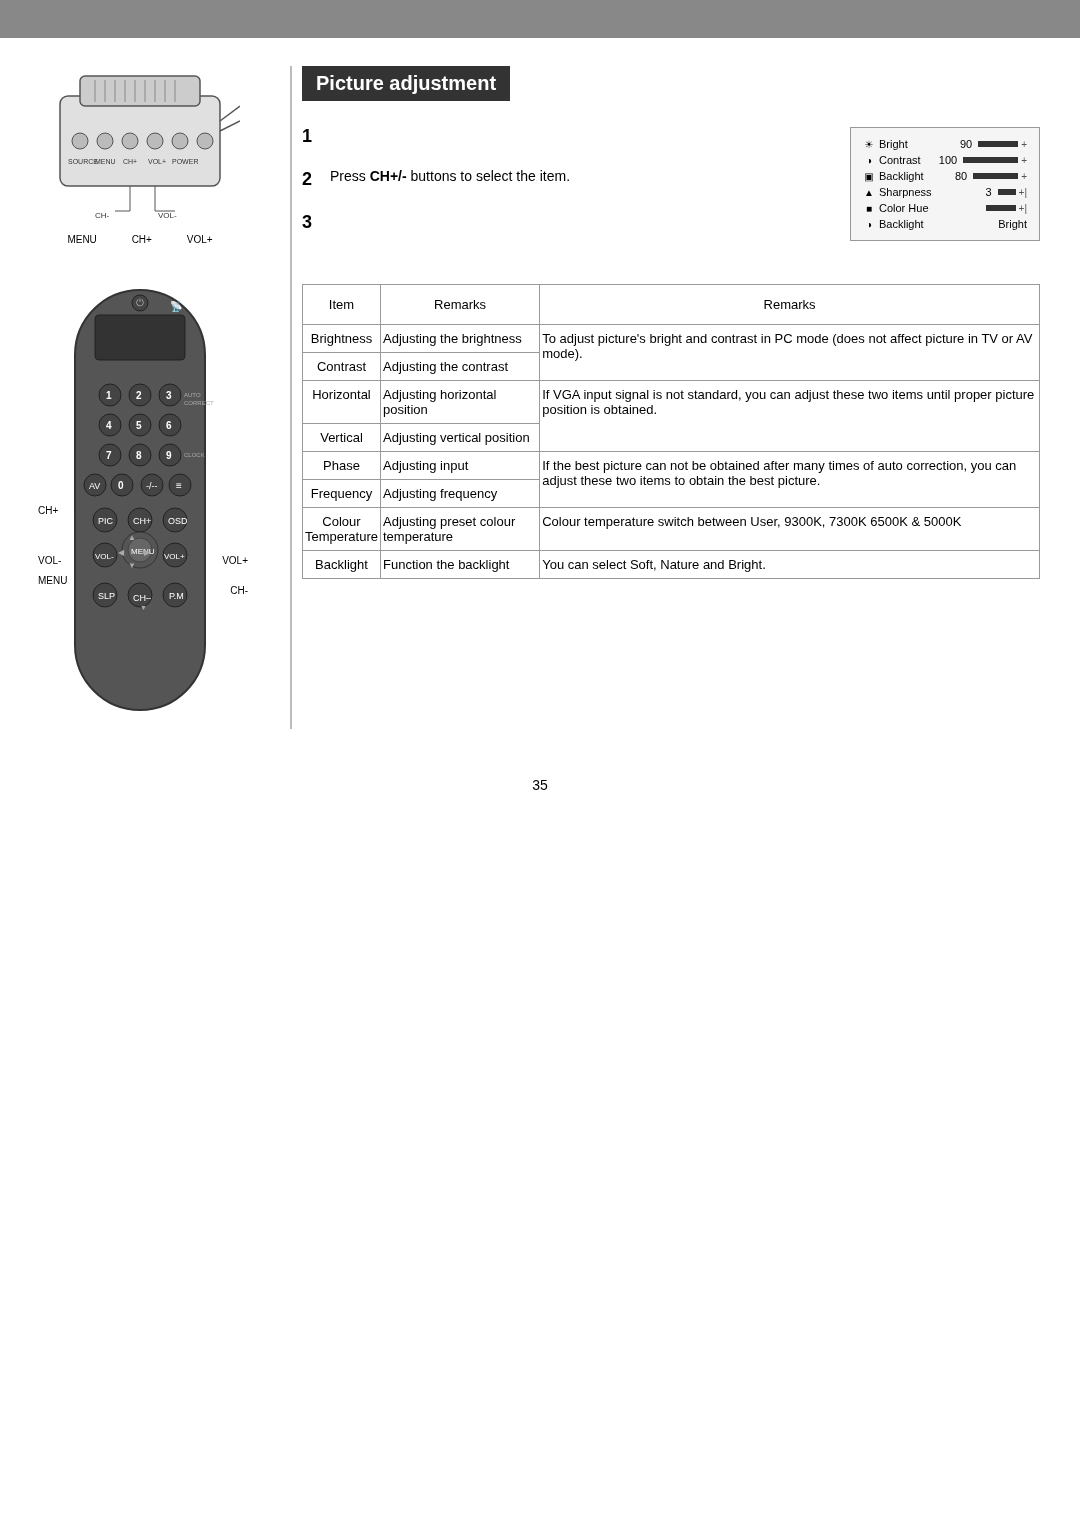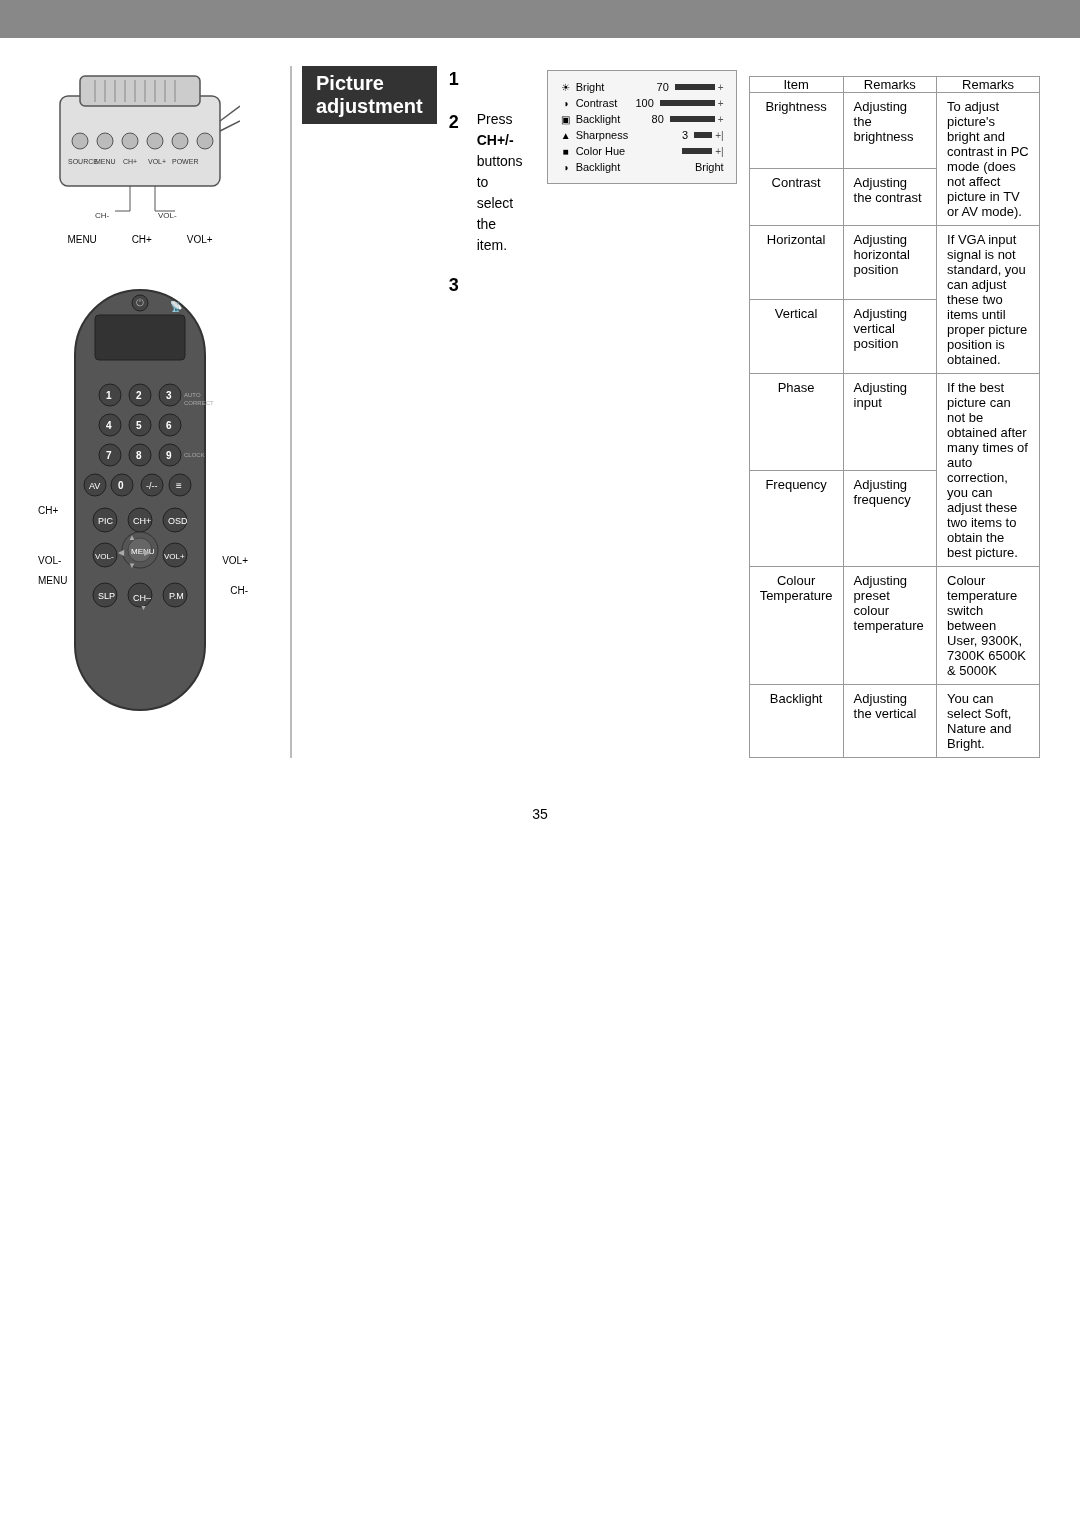--- a/index.html
+++ b/index.html
@@ -26,21 +26,21 @@
       display: flex;
       flex-direction: column;
       align-items: flex-start;
       gap: 30px;
     }
 
     
     .right-column {
       flex: 1;
       display: flex;
-      flex-direction: row;
+      flex-direction: column;
       gap: 12px;
     }
 
     
     .section-title {
       background: #333;
       color: #fff;
       font-size: 20px;
       font-weight: bold;
       padding: 6px 14px;
@@ -132,29 +132,29 @@
     
     .info-table {
       width: 100%;
       border-collapse: collapse;
       font-size: 13px;
       margin-top: 10px;
     }
 
     .info-table th {
       border: 1px solid #999;
-      padding: 0 10px;
+      padding: 12px 10px;
       background: #fff;
       font-weight: normal;
       text-align: center;
     }
 
     .info-table td {
       border: 1px solid #999;
-      padding: 6px 10px;
+      padding: 6px 2px;
       vertical-align: top;
     }
 
     .info-table tr td:first-child {
       text-align: center;
       white-space: nowrap;
     }
 
     
     .device-top {
@@ -361,21 +361,21 @@
           <span class="step-num">3</span>
         </div>
 
       </div>
 
       <div class="osd-box">
 
         <div class="osd-row">
           <span class="osd-icon">☀</span>
           <span class="osd-label">Bright</span>
-          <span class="osd-value">70</span>
+          <span class="osd-value">90</span>
           <span class="osd-bar-track">
             <span class="osd-bar" style="width:40px;"></span>
             <span class="osd-plus">+</span>
           </span>
         </div>
 
         <div class="osd-row">
           <span class="osd-icon">◑</span>
           <span class="osd-label">Contrast</span>
           <span class="osd-value">100</span>
@@ -458,21 +458,21 @@
           <td>Frequency</td>
           <td>Adjusting frequency</td>
         </tr>
         <tr>
           <td>Colour<br>Temperature</td>
           <td>Adjusting preset colour temperature</td>
           <td>Colour temperature switch between User, 9300K, 7300K 6500K &amp; 5000K</td>
         </tr>
         <tr>
           <td>Backlight</td>
-          <td>Adjusting the vertical</td>
+          <td>Function the backlight</td>
           <td>You can select Soft, Nature and Bright.</td>
         </tr>
       </tbody>
     </table>
 
   </div>
 </div>
 
 <div class="page-number">35</div>
 

